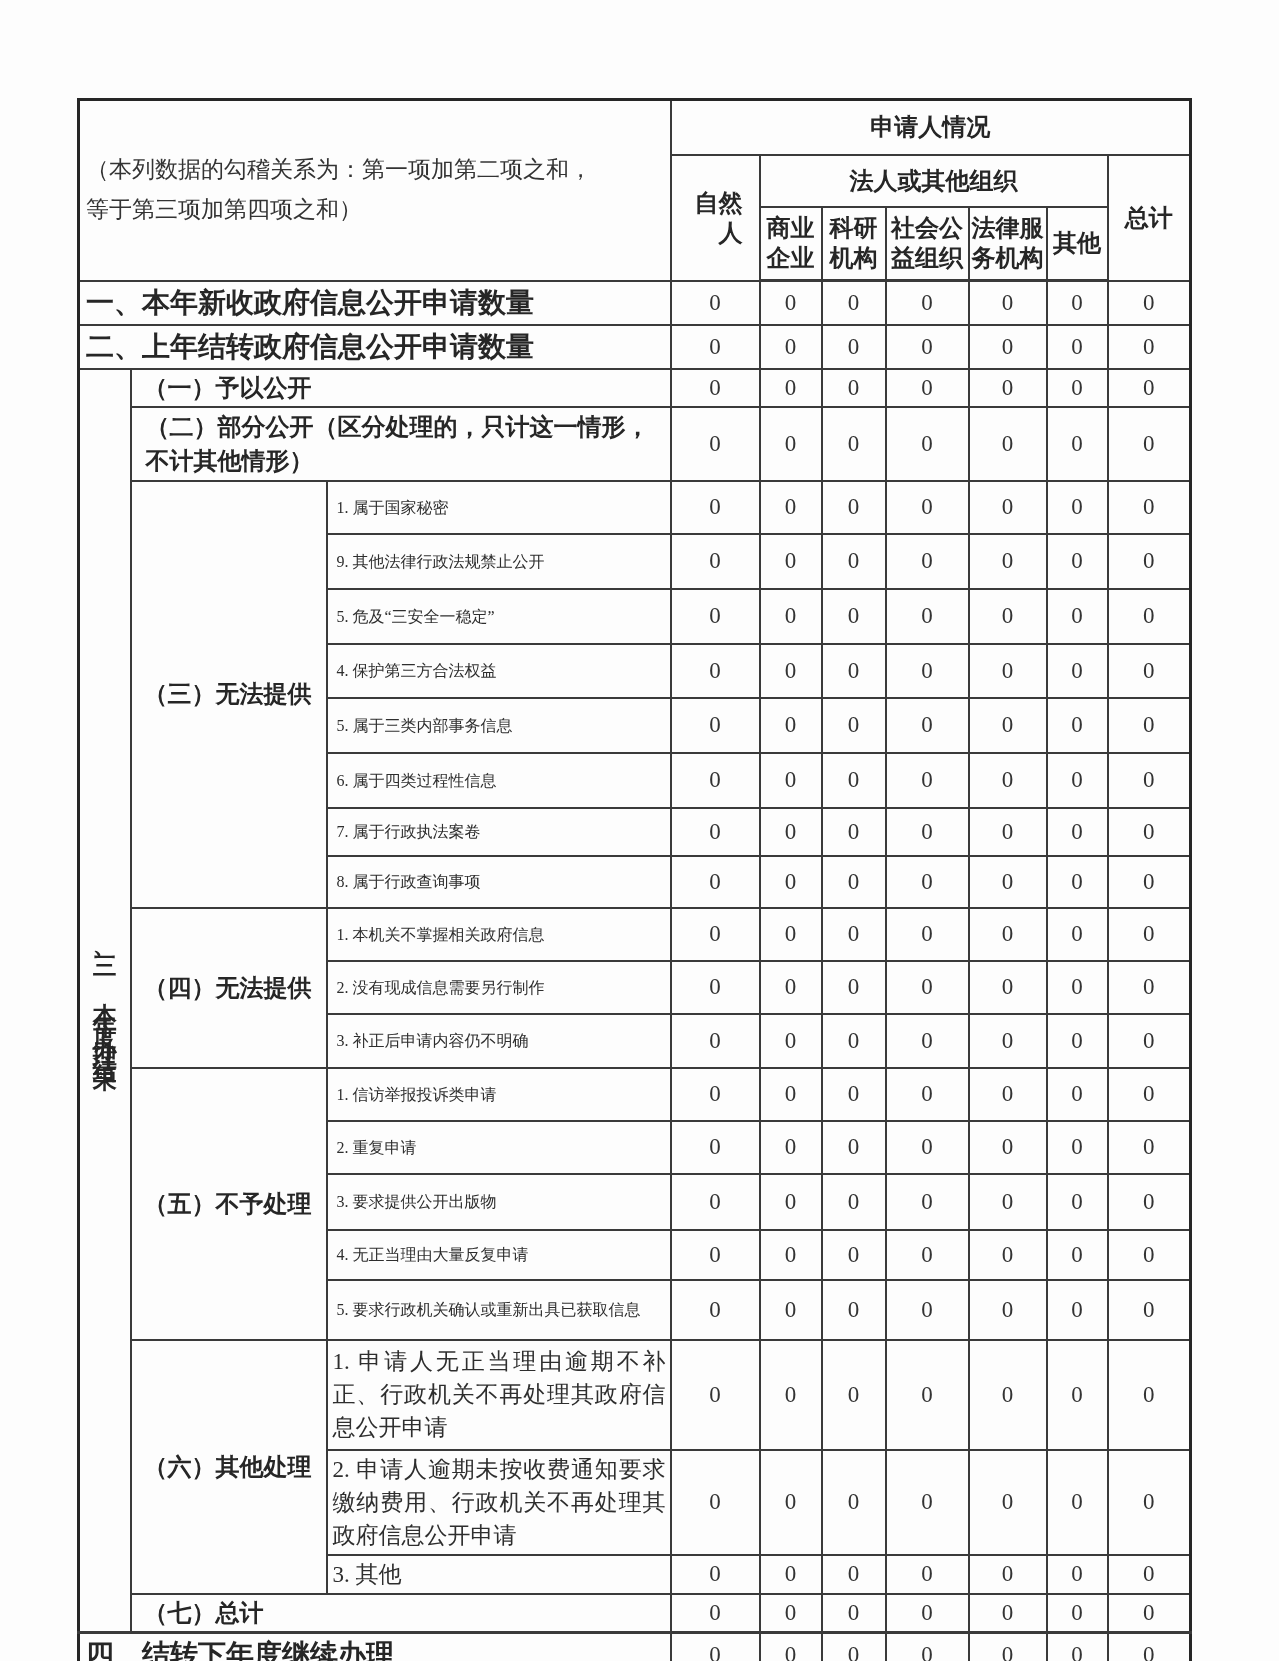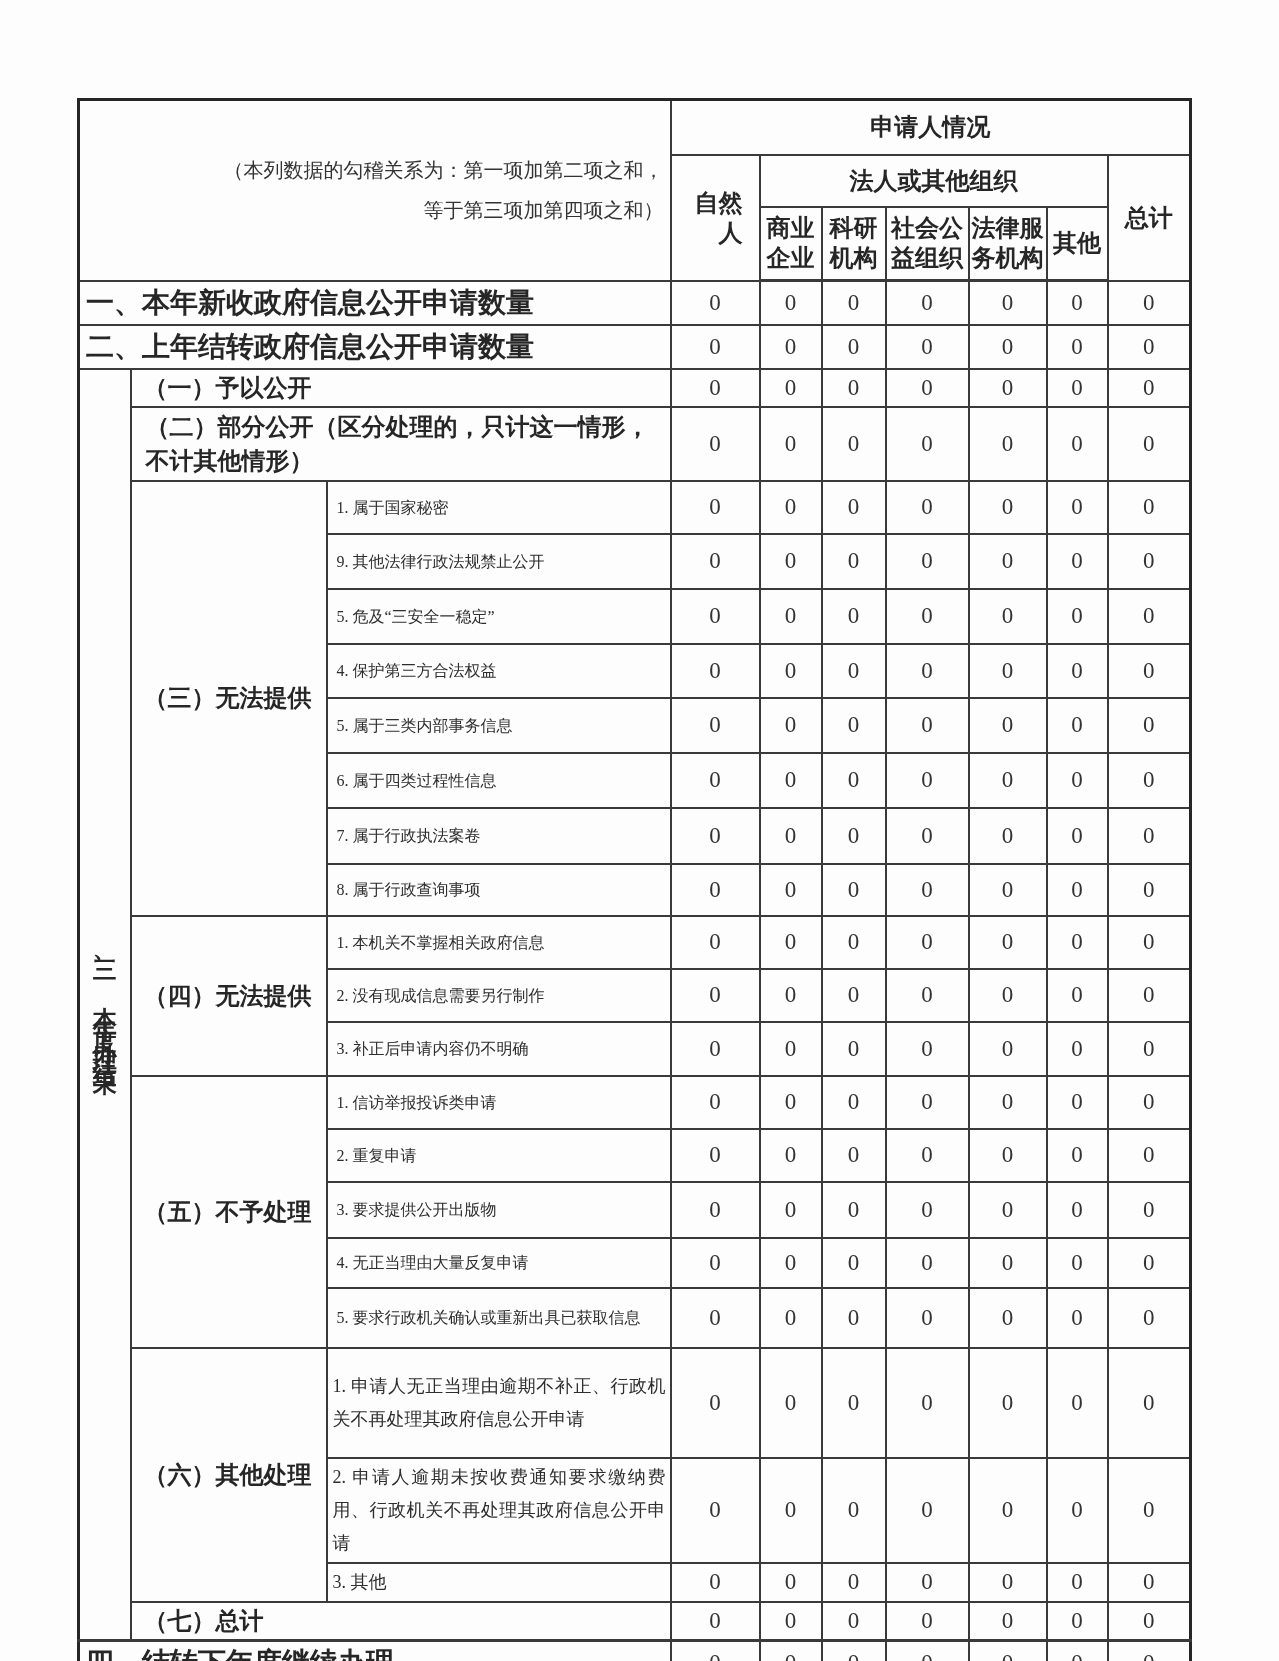--- a/index.html
+++ b/index.html
@@ -13,21 +13,21 @@
   table.grid{
     position:absolute;left:77px;top:98px;
     border-collapse:collapse;table-layout:fixed;
     width:1112px;
     background:#fdfdfd;
   }
   table.grid,table.grid td{border:2px solid #3a3a3a;}
   table.grid{border:3px solid #262626;}
   td{padding:2px 6px;vertical-align:middle;overflow:hidden;}
   
-  td.note{text-align:right;vertical-align:middle;font-size:20px;line-height:40px;color:#333;}
+  td.note{text-align:left;vertical-align:middle;font-size:23px;line-height:40px;color:#333;}
   td.hd{
     text-align:center;font-weight:700;font-size:24px;line-height:30px;
     font-family:"Liberation Sans","DejaVu Sans",sans-serif;color:#262626;padding:2px 2px;
   }
   tr.hc td{border-bottom-width:3px;}
   .np-inner{display:inline-block;width:2.3em;text-align:right;}
   
   td.rl{
     font-weight:700;font-size:28px;
     font-family:"Liberation Sans","DejaVu Sans",sans-serif;color:#262626;
@@ -37,21 +37,21 @@
     font-family:"Liberation Sans","DejaVu Sans",sans-serif;color:#262626;
     padding-left:12px;
   }
   td.wide{padding-left:14px;line-height:34px;margin-top:40px;}
   
   td.item{
     font-size:16px;line-height:31px;color:#2e2e2e;
     padding-left:40px;text-indent:-31px;padding-right:6px;
   }
   td.flush{
-    font-size:18px;line-height:33px;color:#2e2e2e;
+    font-size:23px;line-height:33px;color:#2e2e2e;
     padding-left:5px;padding-right:4px;text-indent:0;text-align:justify;
   }
   
   td.v{text-align:center;font-size:23px;color:#333;padding:0;}
   
   td.vc{text-align:center;padding:0;}
   .vert{
     display:inline-block;
     writing-mode:vertical-lr;text-orientation:upright;
     font-family:"Liberation Sans","DejaVu Sans",sans-serif;
@@ -197,21 +197,21 @@
   <tr style="height:55px">
     <td class="item">6. 属于四类过程性信息</td>
     <td class="v">0</td>
           <td class="v">0</td>
           <td class="v">0</td>
           <td class="v">0</td>
           <td class="v">0</td>
           <td class="v">0</td>
           <td class="v">0</td>
   </tr>
-  <tr style="height:56px">
+  <tr style="height:48px">
     <td class="item">7. 属于行政执法案卷</td>
     <td class="v">0</td>
           <td class="v">0</td>
           <td class="v">0</td>
           <td class="v">0</td>
           <td class="v">0</td>
           <td class="v">0</td>
           <td class="v">0</td>
   </tr>
   <tr style="height:52px">

